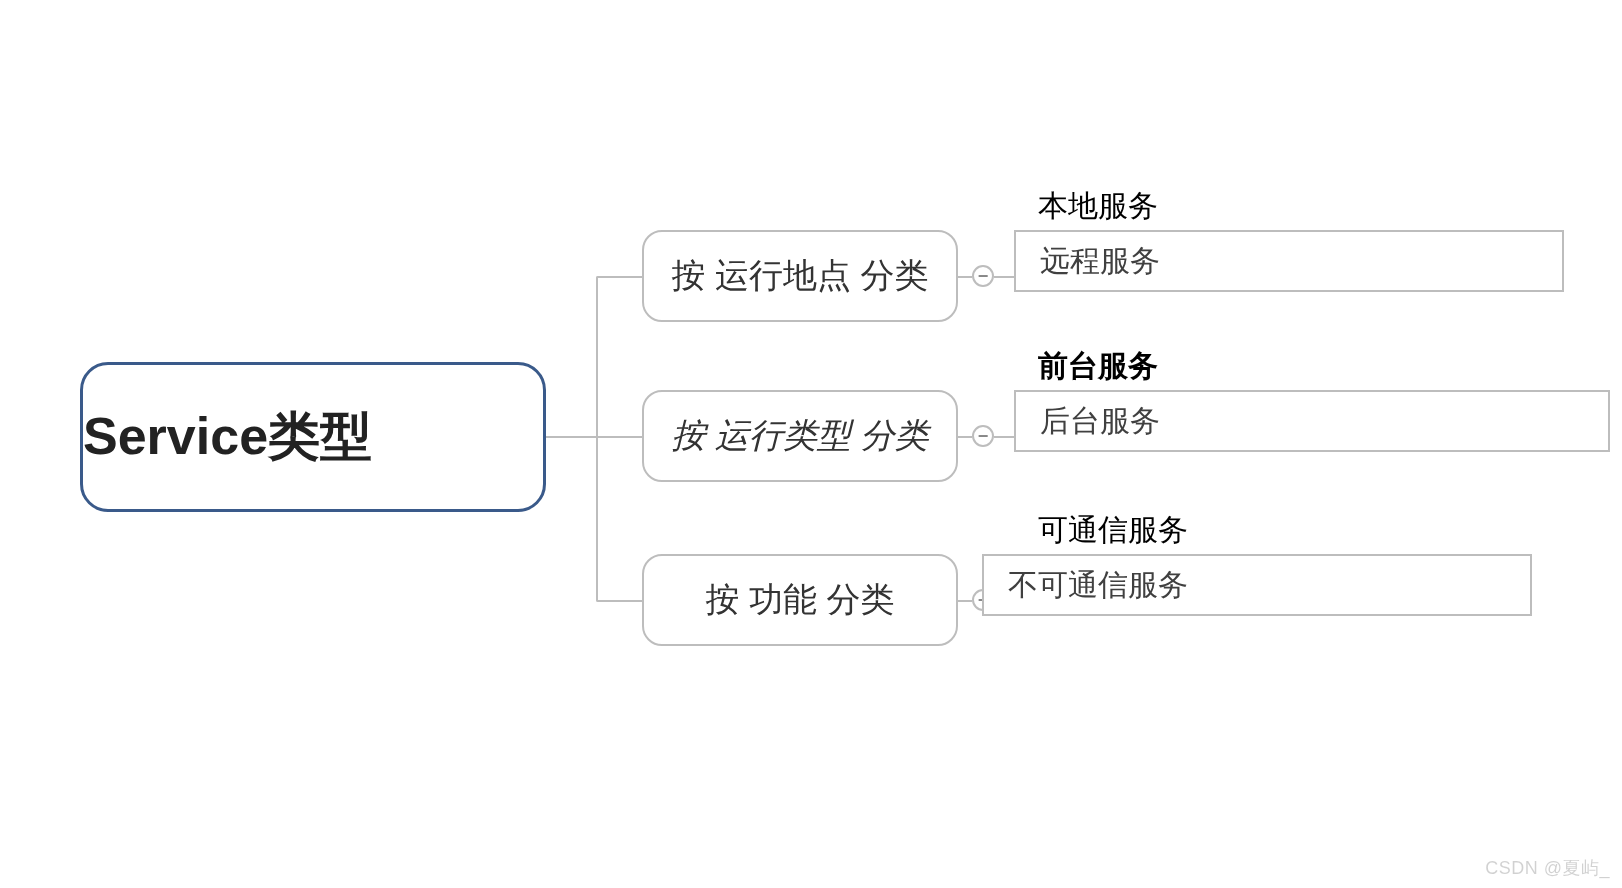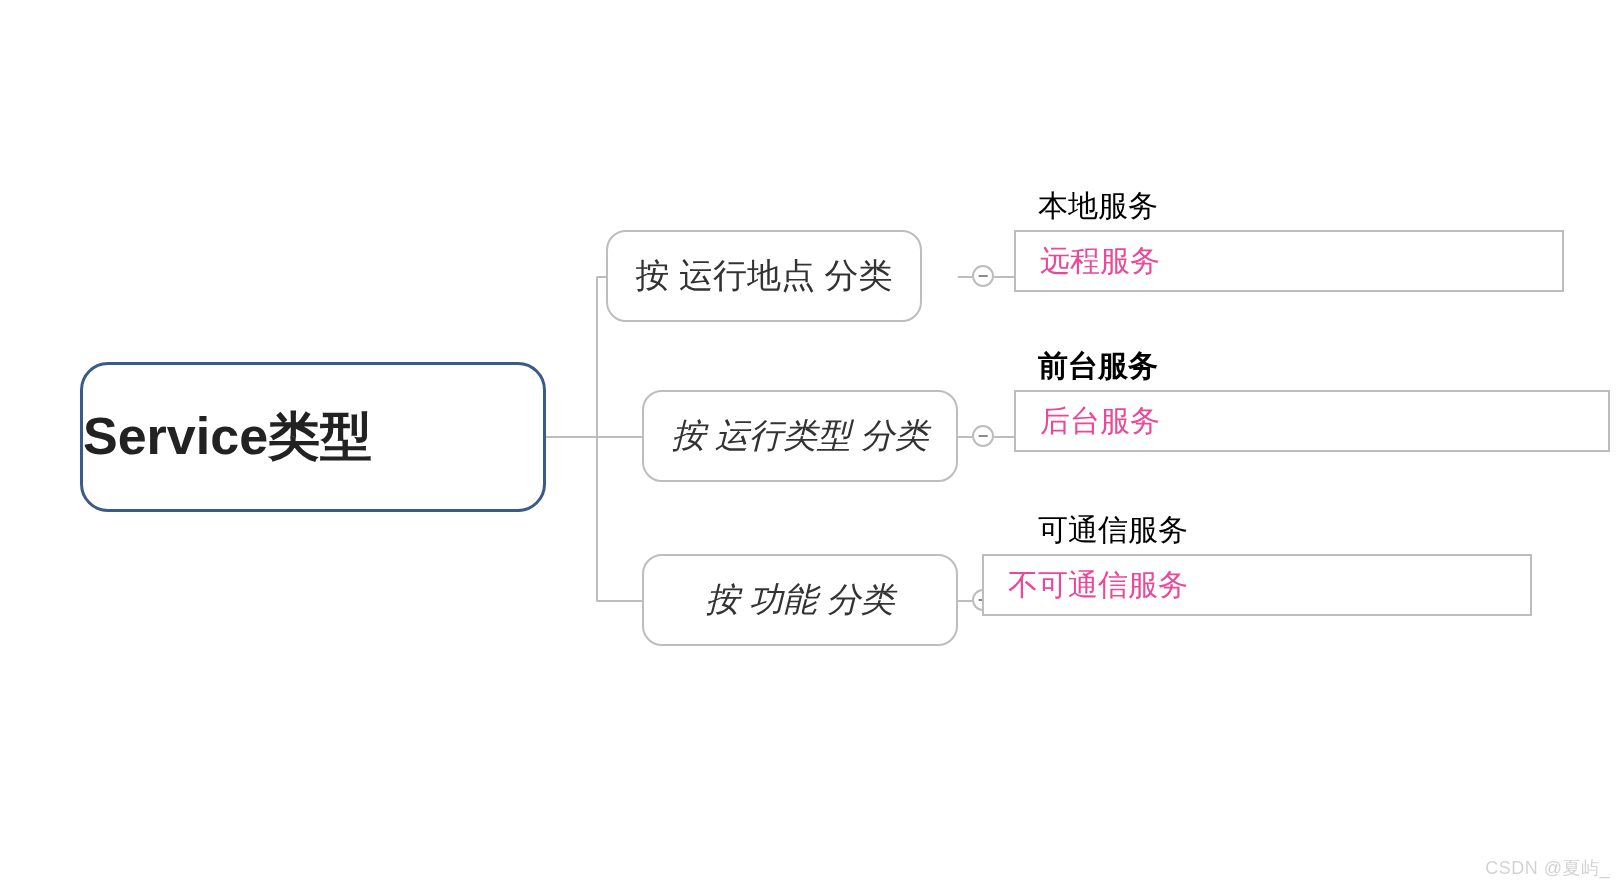--- a/index.html
+++ b/index.html
@@ -64,21 +64,21 @@
   .leaf-cell {
     position: absolute;
     height: 62px;
     border-top: 2px solid #bdbdbd;
     border-left: 2px solid #bdbdbd;
     border-right: 2px solid #bdbdbd;
     display: flex;
     align-items: center;
     padding-left: 24px;
     font-size: 30px;
-    color: #ec4899;
+    color: #404040;
     background: #fff;
   }
   .leaf-cell.bottom { border-bottom: 2px solid #bdbdbd; }
   .leaf-label {
     position: absolute;
     font-size: 30px;
     color: #000000;
   }
   .connector {
     position: absolute;
@@ -105,21 +105,21 @@
   <div class="connector" style="left:596px; top:276px; height:326px; border-left-width:2px; border-top-left-radius:14px; border-bottom-left-radius:14px;"></div>
 
   <div class="connector" style="left:596px; top:276px; width:46px; border-top-width:2px; border-top-left-radius:14px;"></div>
   <div class="connector" style="left:596px; top:436px; width:46px; border-top-width:2px;"></div>
   <div class="connector" style="left:596px; top:600px; width:46px; border-top-width:2px; border-bottom-left-radius:14px;"></div>
 
   <div class="root-node">
     <span>Service类型</span>
   </div>
 
-  <div class="branch-node" style="left:606px; top:230px;">
+  <div class="branch-node" style="left:642px; top:230px;">
     <span>按 运行地点 分类</span>
   </div>
   <div class="connector" style="left:958px; top:276px; width:14px; border-top-width:2px;"></div>
   <div class="collapse-btn" style="left:972px; top:265px;">
     <span>−</span>
   </div>
   <div class="connector" style="left:994px; top:276px; width:20px; border-top-width:2px;"></div>
   <div class="leaf-label" style="left:1038px; top:186px;">本地服务</div>
   <div class="leaf-cell bottom" style="left:1014px; top:230px; width:550px;">
     <span>远程服务</span>
@@ -131,21 +131,21 @@
   <div class="connector" style="left:958px; top:436px; width:14px; border-top-width:2px;"></div>
   <div class="collapse-btn" style="left:972px; top:425px;">
     <span>−</span>
   </div>
   <div class="connector" style="left:994px; top:436px; width:20px; border-top-width:2px;"></div>
   <div class="leaf-label" style="left:1038px; top:346px;font-weight:bold;">前台服务</div>
   <div class="leaf-cell bottom" style="left:1014px; top:390px; width:596px;">
     <span>后台服务</span>
   </div>
 
-  <div class="branch-node" style="left:642px; top:554px;font-style:italic;">
+  <div class="branch-node" style="left:642px; top:554px;">
     <span>按 功能 分类</span>
   </div>
   <div class="connector" style="left:958px; top:600px; width:14px; border-top-width:2px;"></div>
   <div class="collapse-btn" style="left:972px; top:589px;">
     <span>−</span>
   </div>
   <div class="connector" style="left:994px; top:600px; width:20px; border-top-width:2px;"></div>
   <div class="leaf-label" style="left:1038px; top:510px;">可通信服务</div>
   <div class="leaf-cell bottom" style="left:982px; top:554px; width:550px;">
     <span>不可通信服务</span>

